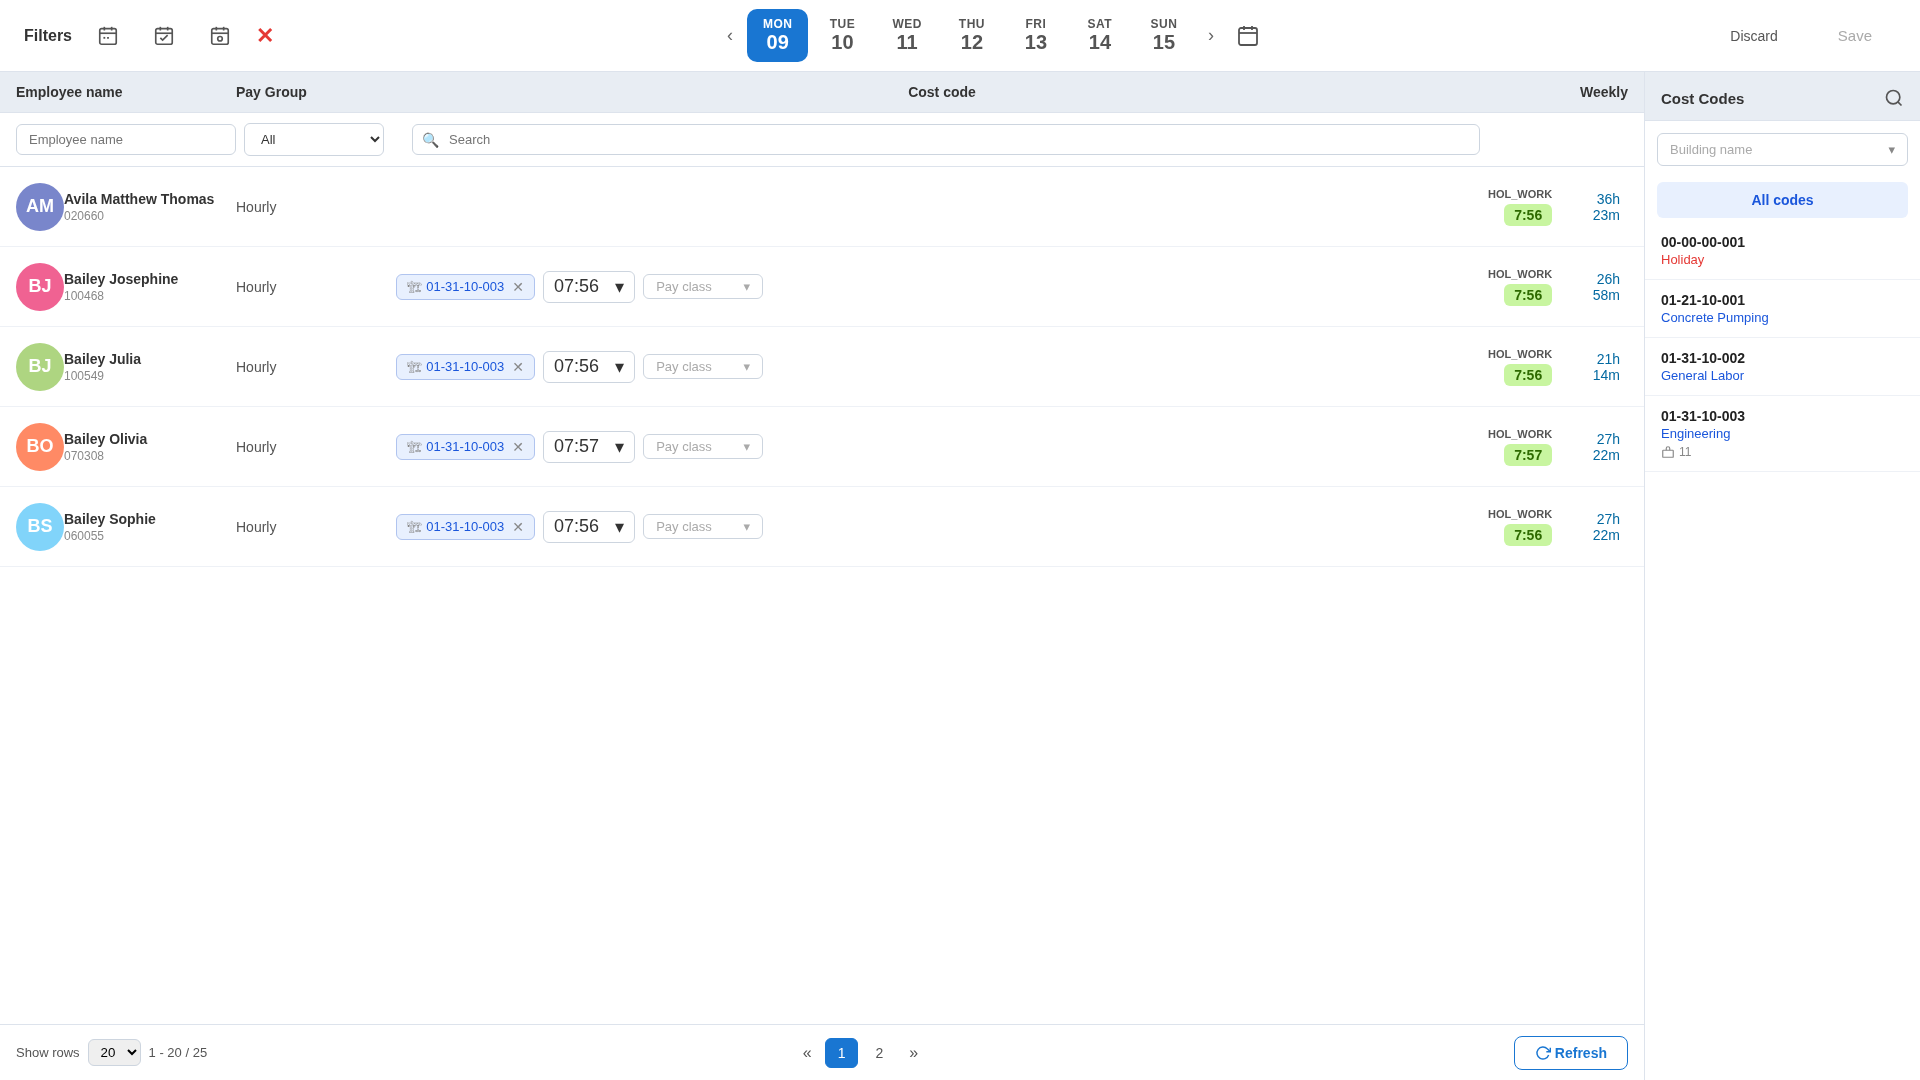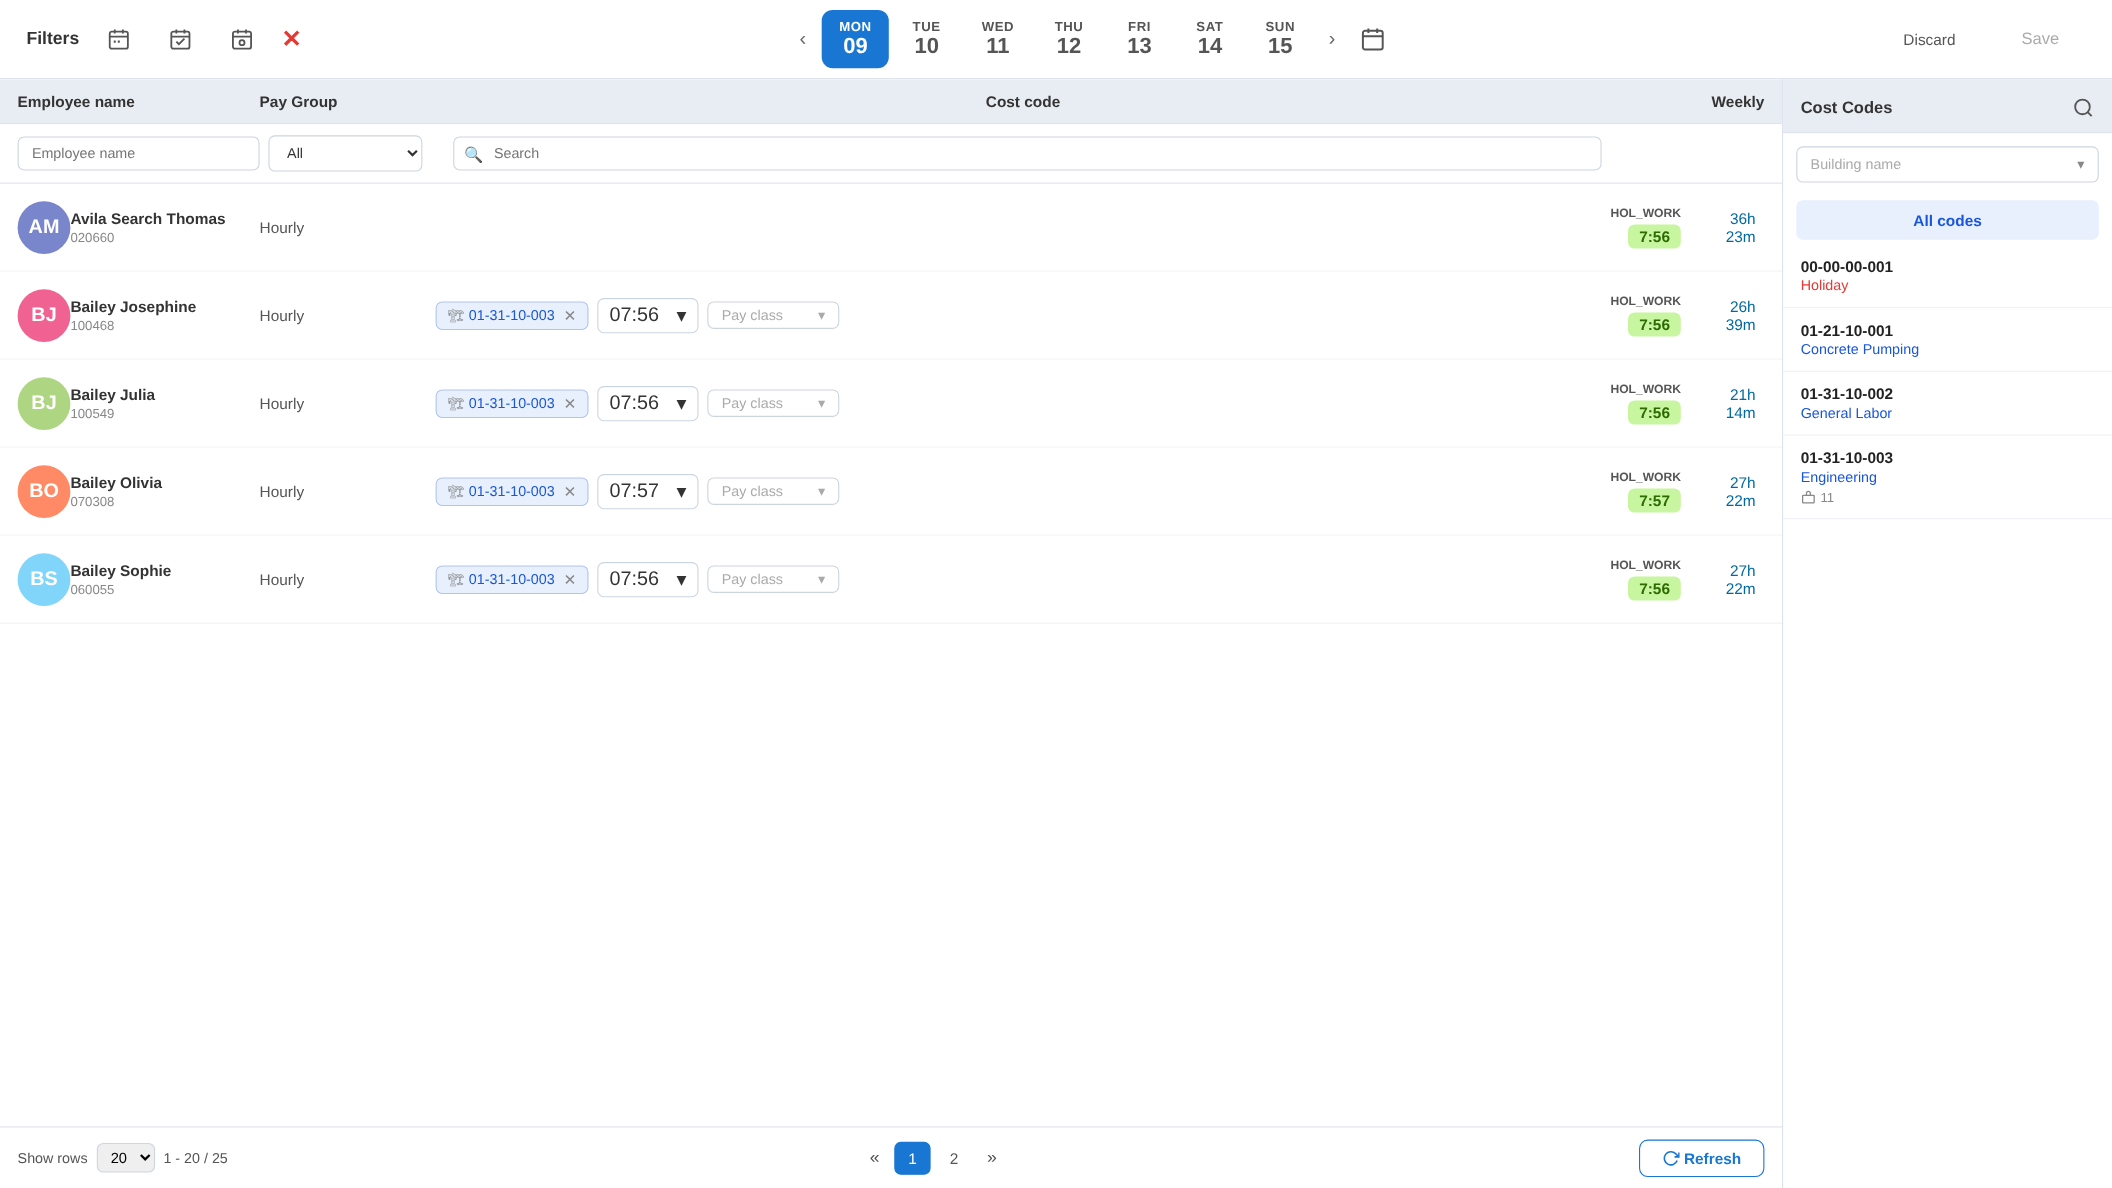--- a/index.html
+++ b/index.html
@@ -116,21 +116,21 @@
       border-radius: 6px; padding: 3px 10px; font-size: 14px;
       display: inline-block;
     }
     .weekly-col { text-align: right; color: #0369a1; font-weight: 500; padding-right: 8px; }
 
     
     .cost-header { text-align: center; }
 
     
     .cost-codes-panel {
-      width: 300px; background: #fff; border-left: 1px solid #dde3ec;
+      width: 276px; background: #fff; border-left: 1px solid #dde3ec;
       display: flex; flex-direction: column;
     }
     .cost-codes-header {
       display: flex; align-items: center; justify-content: space-between;
       padding: 16px 16px 12px;
       border-bottom: 1px solid #dde3ec; background: #e8edf3;
     }
     .cost-codes-title { font-weight: 700; font-size: 15px; }
     .building-select {
       margin: 12px; border: 1px solid #cdd5df; border-radius: 6px;
@@ -289,21 +289,21 @@
         <input type="text" placeholder="Search" style="">
       </div>
       <div></div>
     </div>
 
     <div class="employee-rows" id="emp-rows">
     <div class="emp-row">
     <div class="emp-info">
       <div class="avatar" style="background:#7986cb;">AM</div>
       <div>
-        <div class="emp-name">Avila Search Thomas</div>
+        <div class="emp-name">Avila Matthew Thomas</div>
         <div class="emp-id">020660</div>
       </div>
     </div>
           <div class="pay-group-label">Hourly</div>
           <div class="cost-code-cell"></div>
     <div class="weekly-hol-wrap">
       <div class="hol-work-cell">
         <span class="hol-badge">HOL_WORK</span>
         <span class="time-badge">7:56</span>
       </div>
@@ -332,21 +332,21 @@
         <div class="pay-class-dropdown">
           <span style="color:#aaa;">Pay class</span>
           <span style="margin-left:auto;">▾</span>
         </div>
       </div>
     <div class="weekly-hol-wrap">
       <div class="hol-work-cell">
         <span class="hol-badge">HOL_WORK</span>
         <span class="time-badge">7:56</span>
       </div>
-      <div class="weekly-col">26h 39m</div>
+      <div class="weekly-col">26h 58m</div>
     </div>
         </div>
         <div class="emp-row">
     <div class="emp-info">
       <div class="avatar" style="background:#aed581;">BJ</div>
       <div>
         <div class="emp-name">Bailey Julia</div>
         <div class="emp-id">100549</div>
       </div>
     </div>

